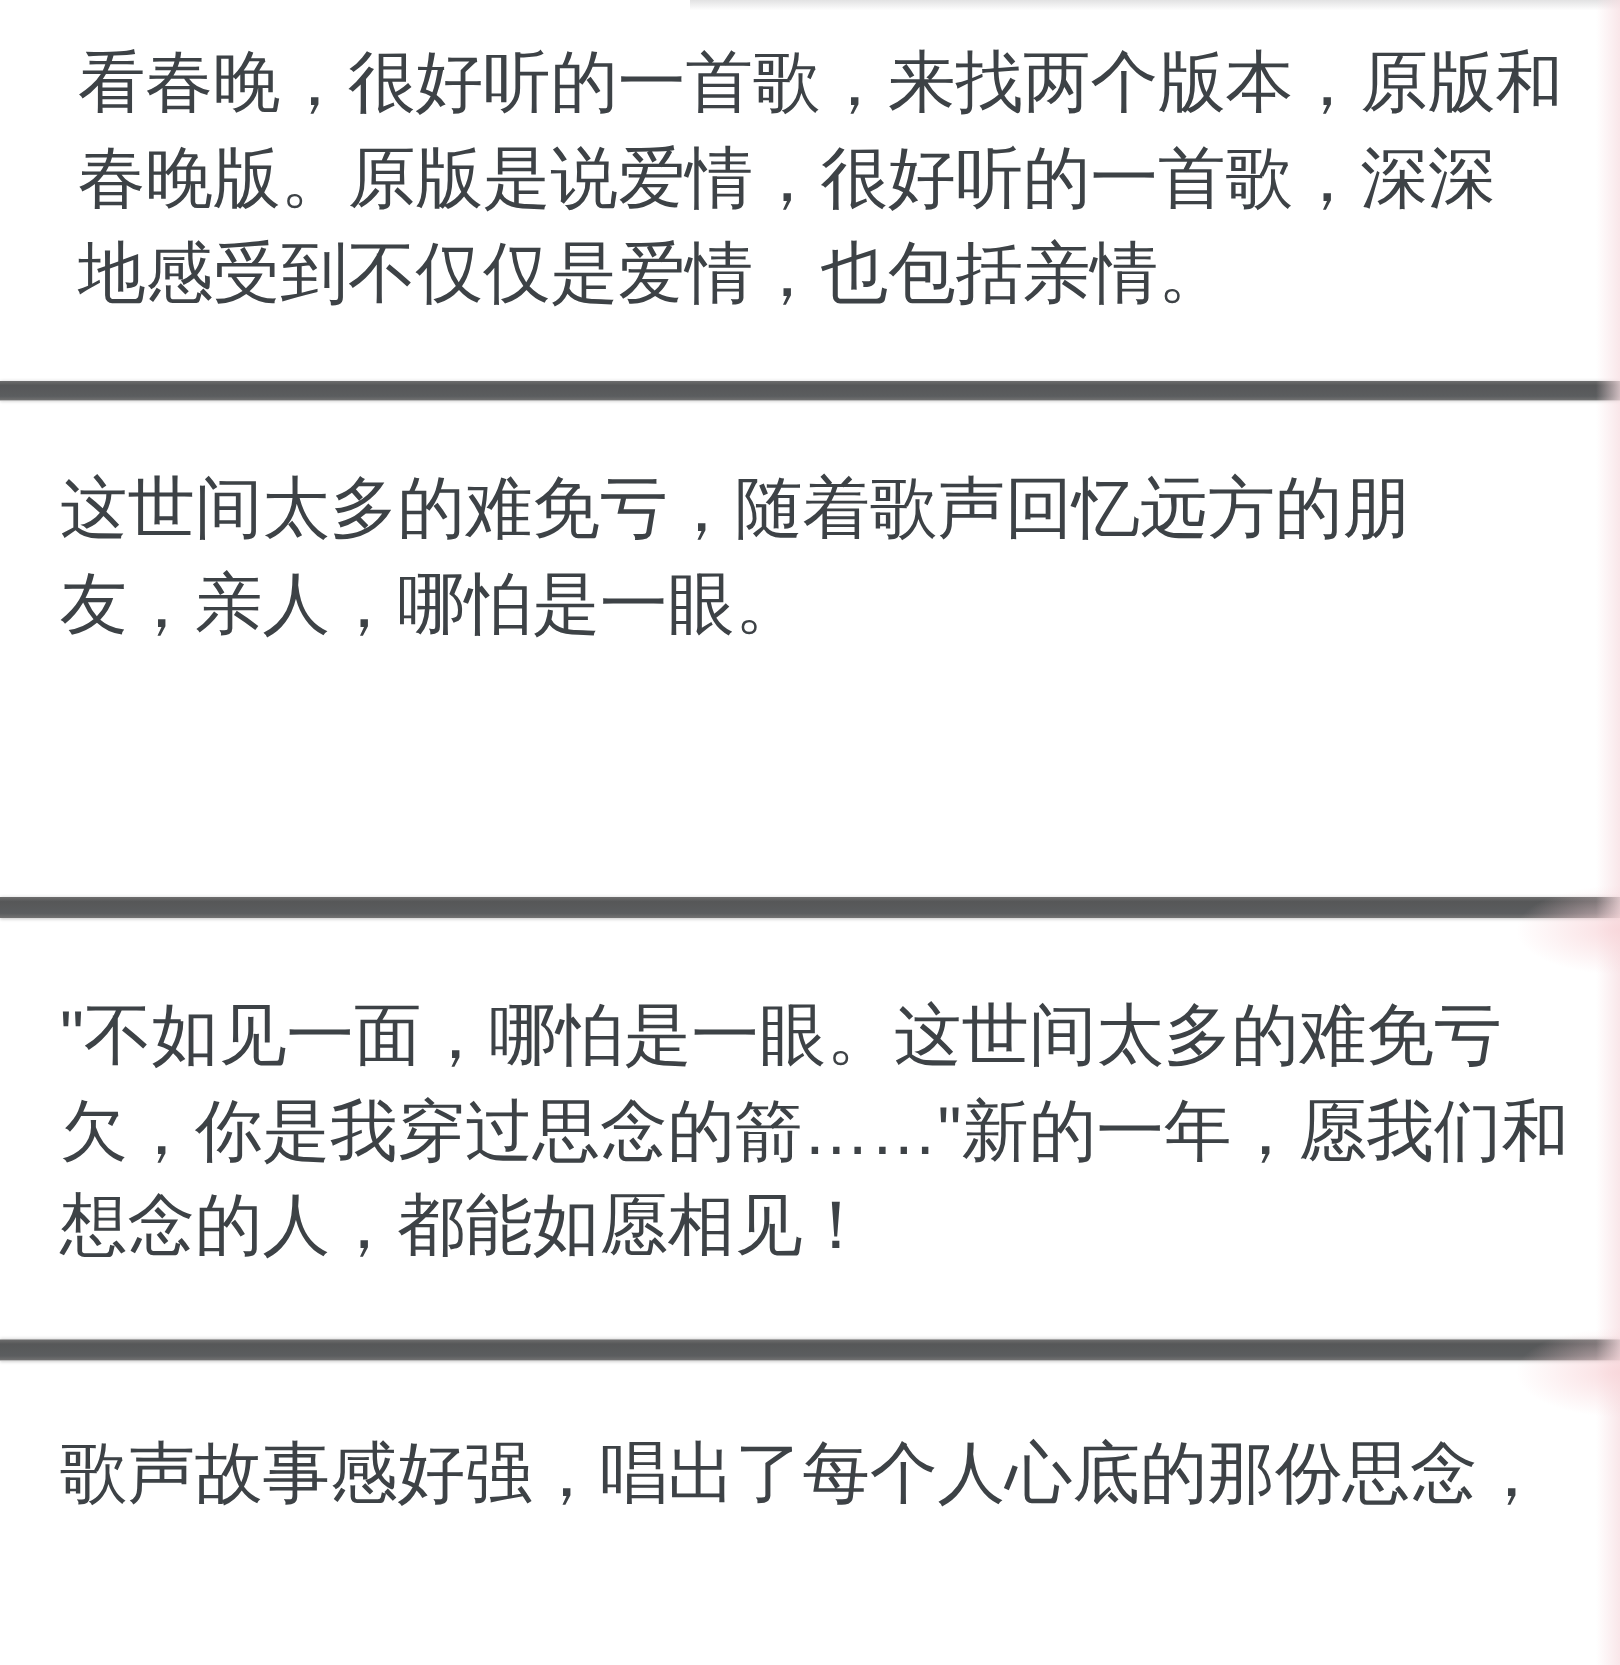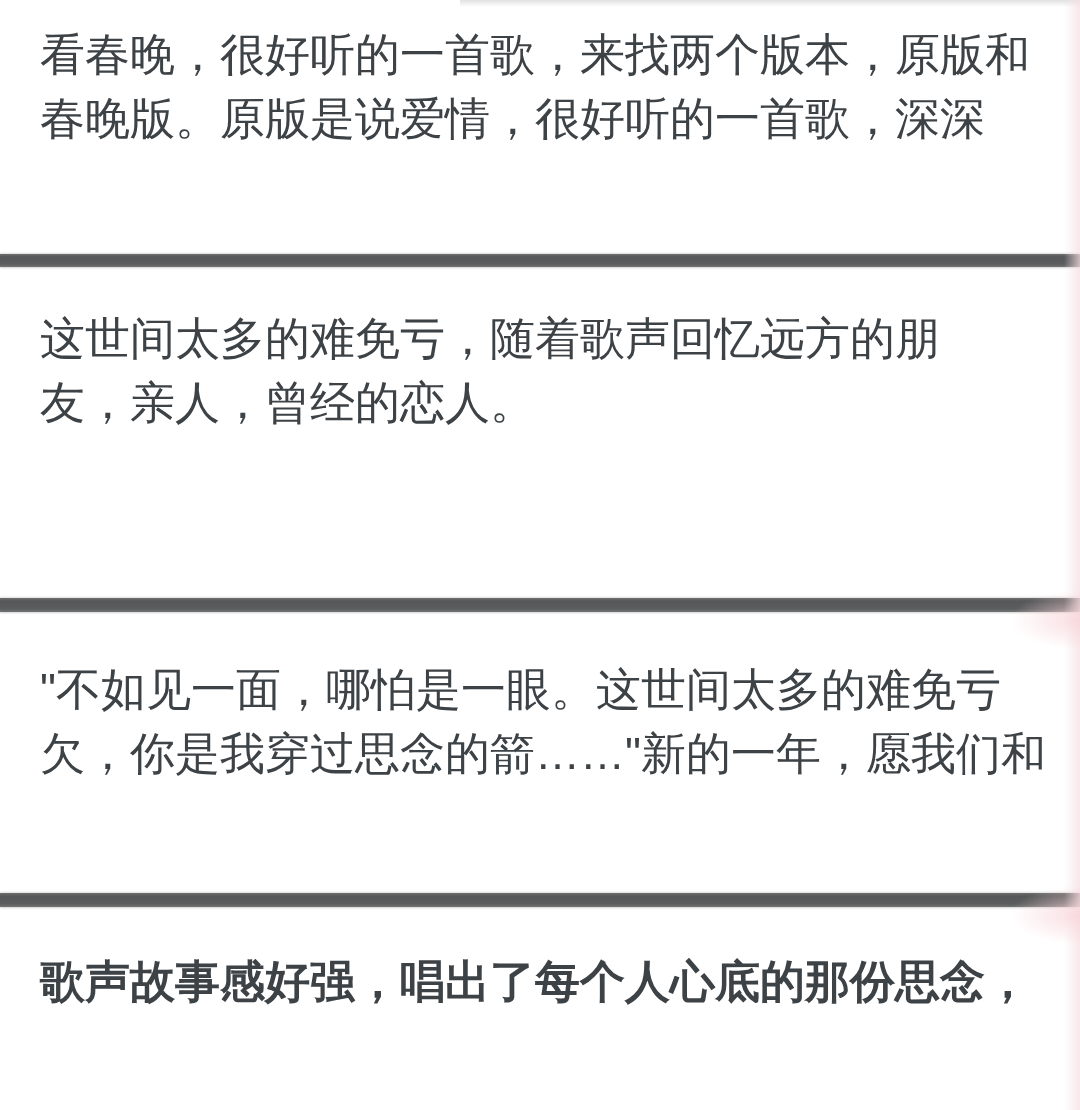--- a/index.html
+++ b/index.html
@@ -36,24 +36,24 @@
   .divider {
     position: absolute;
     left: 0;
     width: 100%;
     background: linear-gradient(180deg, #6e6e6e 0%, #565758 22%, #5b5d5f 78%, #737373 100%);
     box-shadow: 0 1px 2px rgba(0,0,0,0.18), 0 -1px 2px rgba(0,0,0,0.12);
   }
   .divider-1 { top: 254px; height: 13px; }
   .divider-2 { top: 598px; height: 14px; }
   .divider-3 { top: 893px; height: 14px; }
-  .comment-1 { top: 23px; }
+  .comment-1 { top: 23px; margin-left: 12px; }
   .comment-2 { top: 307px; }
   .comment-3 { top: 658px; }
-  .comment-4 { top: 950px; font-weight: bold; }
+  .comment-4 { top: 950px; }
   .edge-tint-right {
     position: absolute;
     top: 0;
     right: 0;
     width: 16px;
     height: 100%;
     background: linear-gradient(90deg, rgba(247,227,229,0) 0%, rgba(247,222,226,0.75) 100%);
     pointer-events: none;
   }
   .edge-glow-bar2 {
@@ -87,34 +87,36 @@
 </head>
 <body>
 
 <div class="page">
 
   <div class="top-smudge"></div>
 
   <section class="comment comment-1">
     <p class="line">看春晚，很好听的一首歌，来找两个版本，原版和</p>
     <p class="line">春晚版。原版是说爱情，很好听的一首歌，深深</p>
+    <p class="line">地感受到不仅仅是爱情，也包括亲情。</p>
   </section>
 
   <div class="divider divider-1"></div>
 
   <section class="comment comment-2">
     <p class="line">这世间太多的难免亏，随着歌声回忆远方的朋</p>
-    <p class="line">友，亲人，曾经的恋人。</p>
+    <p class="line">友，亲人，哪怕是一眼。</p>
   </section>
 
   <div class="divider divider-2"></div>
 
   <section class="comment comment-3">
     <p class="line">"不如见一面，哪怕是一眼。这世间太多的难免亏</p>
     <p class="line">欠，你是我穿过思念的箭……"新的一年，愿我们和</p>
+    <p class="line">想念的人，都能如愿相见！</p>
   </section>
 
   <div class="divider divider-3"></div>
 
   <section class="comment comment-4">
     <p class="line">歌声故事感好强，唱出了每个人心底的那份思念，</p>
   </section>
 
   <div class="edge-tint-right"></div>
   <div class="edge-glow-bar2"></div>

